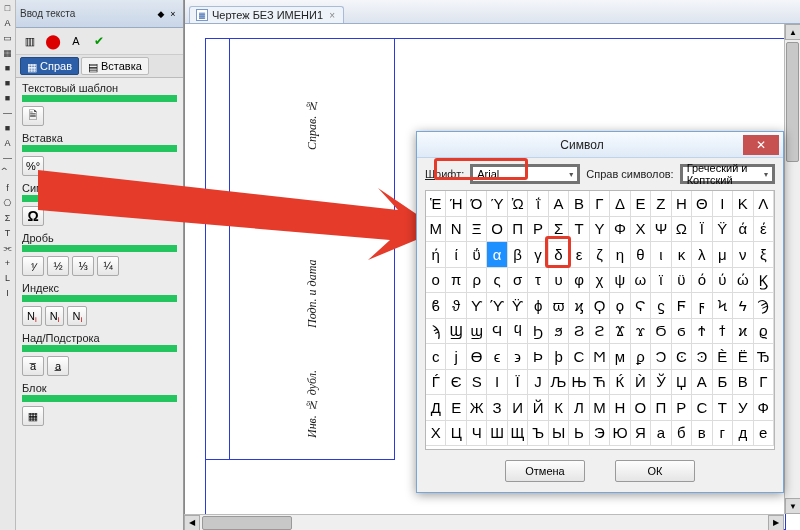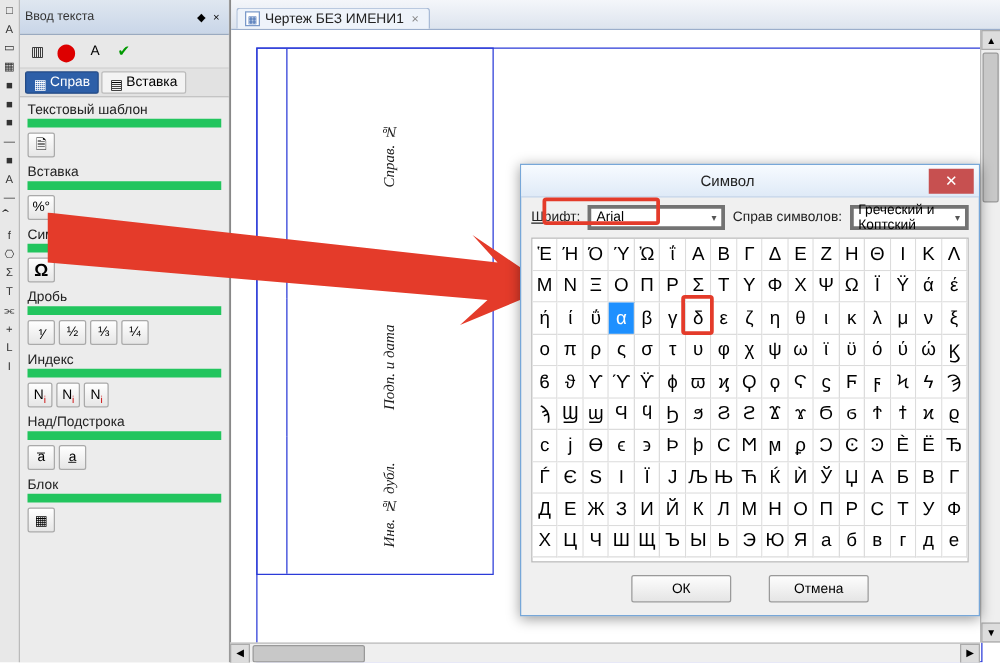--- a/index.html
+++ b/index.html
@@ -411,19 +411,19 @@
         <div class="sym-cell">Я</div>
         <div class="sym-cell">а</div>
         <div class="sym-cell">б</div>
         <div class="sym-cell">в</div>
         <div class="sym-cell">г</div>
         <div class="sym-cell">д</div>
         <div class="sym-cell">е</div>
       </div>
   </div>
   <div class="dlg-btns">
+    <div class="dlg-btn">Отмена</div>
     <div class="dlg-btn">ОК</div>
-    <div class="dlg-btn">Отмена</div>
   </div>
 </div>
 
 <div class="red-hi" style="left:434px; top:158px; width:94px; height:22px;"></div>
 <div class="red-hi" style="left:545px; top:236px; width:26px; height:32px;"></div>
 
 </body></html>

